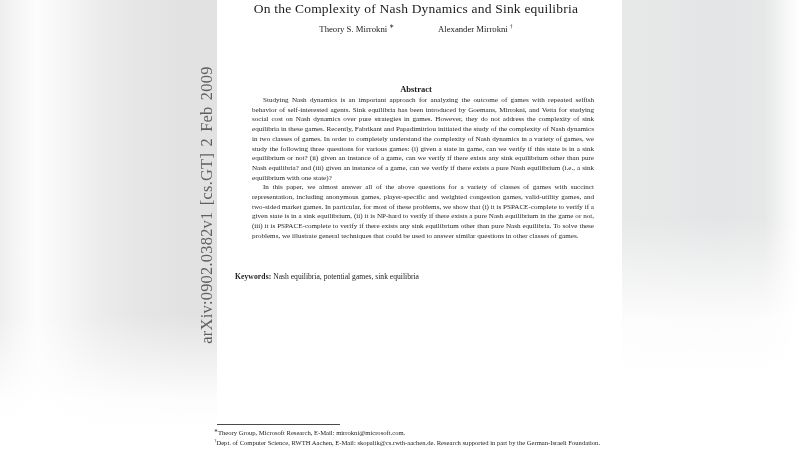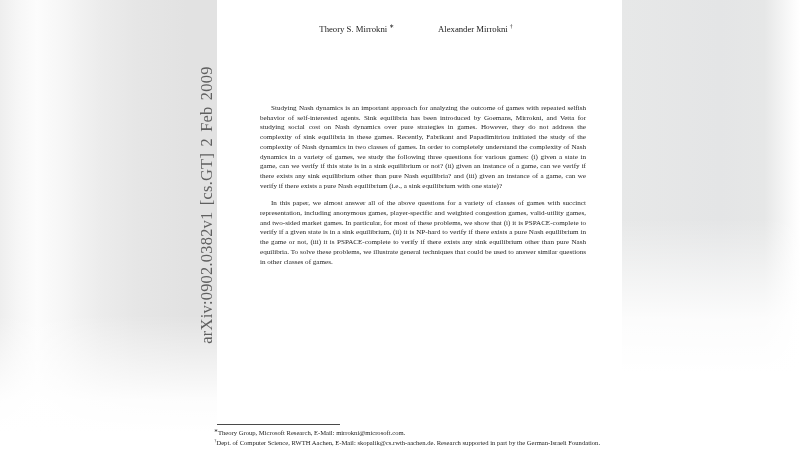--- a/index.html
+++ b/index.html
@@ -93,21 +93,21 @@
 
   .abstract-body {
     position: absolute;
     top: 96px; left: 48px;
     width: 342px;
     font-size: 7.1px;
     line-height: 9.7px;
     text-align: justify;
     color: #1e1e1e;
   }
-  .abstract-body p { margin: 8px; text-indent: 11px; }
+  .abstract-body p { margin: 0; text-indent: 11px; }
 
   .keywords {
     position: absolute;
     top: 272px; left: 31px;
     font-size: 7.6px;
   }
   .keywords b { letter-spacing: 0.1px; }
 
   .footnote-rule {
     position: absolute;
@@ -135,32 +135,35 @@
 
 <div class="screen">
 
   <div class="vignette-left"></div>
   <div class="vignette-right"></div>
 
   <div class="arxiv-stamp">arXiv:0902.0382v1  [cs.GT]  2 Feb 2009</div>
 
   <div class="page-content">
 
+    <h1 class="paper-title">On the Complexity of Nash Dynamics and Sink equilibria</h1>
 
     <div class="authors">
       <span class="author"><span>Theory S. Mirrokni</span><sup>∗</sup></span>
       <span class="author"><span>Alexander Mirrokni</span><sup>†</sup></span>
     </div>
 
+    <div class="abstract-heading">Abstract</div>
 
     <div class="abstract-body">
       <p>Studying Nash dynamics is an important approach for analyzing the outcome of games with repeated selfish behavior of self-interested agents. Sink equilibria has been introduced by Goemans, Mirrokni, and Vetta for studying social cost on Nash dynamics over pure strategies in games. However, they do not address the complexity of sink equilibria in these games. Recently, Fabrikant and Papadimitriou initiated the study of the complexity of Nash dynamics in two classes of games. In order to completely understand the complexity of Nash dynamics in a variety of games, we study the following three questions for various games: (i) given a state in game, can we verify if this state is in a sink equilibrium or not? (ii) given an instance of a game, can we verify if there exists any sink equilibrium other than pure Nash equilibria? and (iii) given an instance of a game, can we verify if there exists a pure Nash equilibrium (i.e., a sink equilibrium with one state)?</p>
       <p>In this paper, we almost answer all of the above questions for a variety of classes of games with succinct representation, including anonymous games, player-specific and weighted congestion games, valid-utility games, and two-sided market games. In particular, for most of these problems, we show that (i) it is PSPACE-complete to verify if a given state is in a sink equilibrium, (ii) it is NP-hard to verify if there exists a pure Nash equilibrium in the game or not, (iii) it is PSPACE-complete to verify if there exists any sink equilibrium other than pure Nash equilibria. To solve these problems, we illustrate general techniques that could be used to answer similar questions in other classes of games.</p>
     </div>
 
+    <div class="keywords"><b>Keywords:</b><span> Nash equilibria, potential games, sink equilibria</span></div>
 
   </div>
 
   <div class="footnote-rule"></div>
 
   <div class="footnotes">
     <p><sup>∗</sup><span>Theory Group, Microsoft Research, E-Mail: mirrokni@microsoft.com.</span></p>
     <p><sup>†</sup><span>Dept. of Computer Science, RWTH Aachen, E-Mail: skopalik@cs.rwth-aachen.de. Research supported in part by the German-Israeli Foundation.</span></p>
   </div>
 

